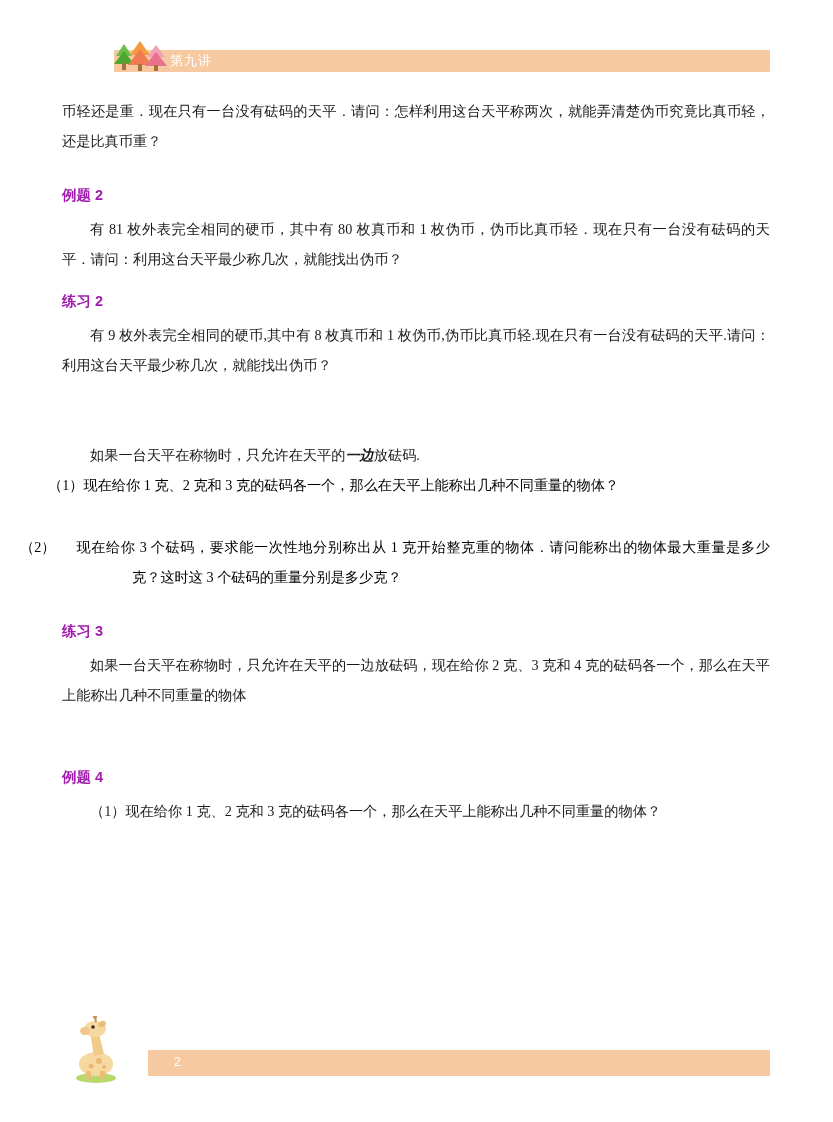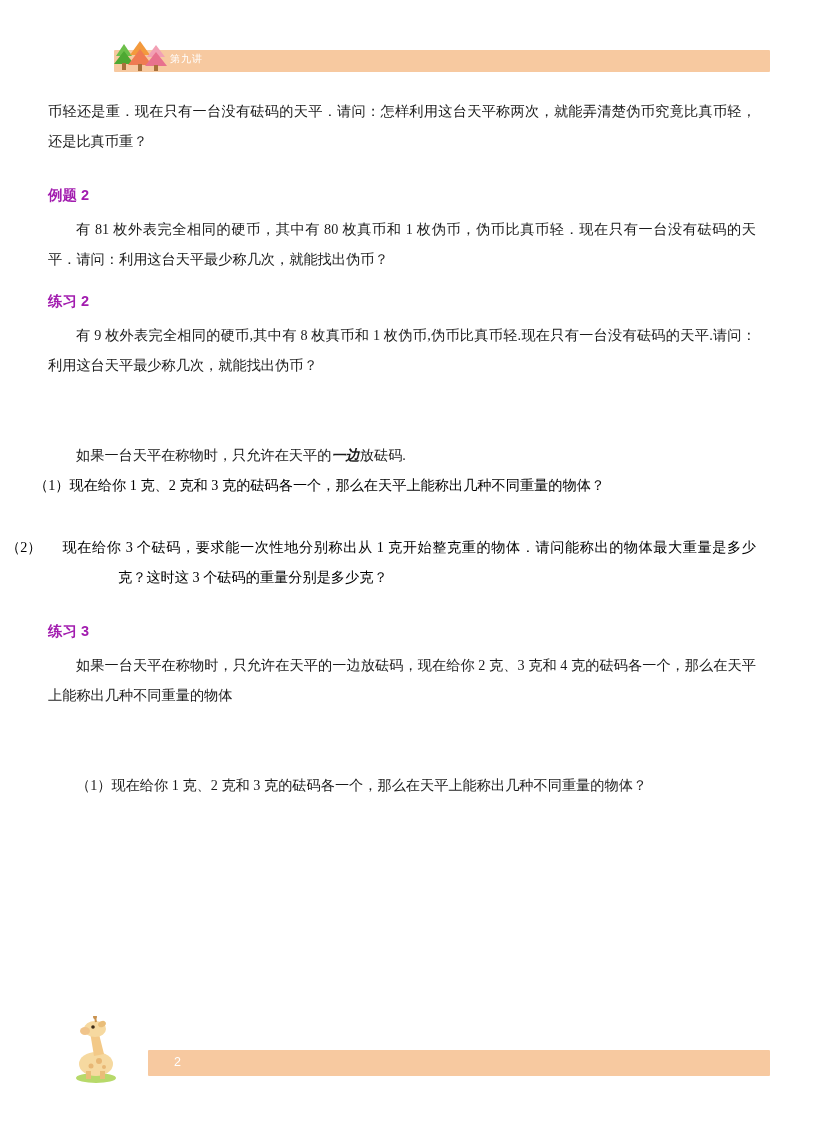--- a/index.html
+++ b/index.html
@@ -36,39 +36,39 @@
     top: 4px;
     right: 0;
     height: 22px;
     background: #f7c9a0;
     border-radius: 1px;
   }
   .header-title {
     position: absolute;
     left: 108px;
     top: 6px;
-    font-size: 10px;
+    font-size: 13px;
     color: #ffffff;
     font-family: "Liberation Sans", sans-serif;
     letter-spacing: 1px;
     z-index: 3;
   }
   .trees {
     position: absolute;
     left: 48px;
     top: -6px;
     width: 64px;
     height: 34px;
     z-index: 4;
   }
 
   
   .content {
     position: absolute;
-    left: 48px;
+    left: 62px;
     top: 96px;
     width: 708px;
   }
   .para {
     font-size: 14.2px;
     line-height: 30px;
     text-align: justify;
     color: #1a1a1a;
   }
   .indent {
@@ -197,20 +197,21 @@
 
     <div class="gap-lg"></div>
 
     <div class="section-head">练习 3</div>
     <div class="gap-sm"></div>
     <div class="para indent">如果一台天平在称物时，只允许在天平的一边放砝码，现在给你 2 克、3 克和 4 克的砝码各一个，那么在天平上能称出几种不同重量的物体</div>
 
     <div class="gap-xl"></div>
     <div class="gap-md"></div>
 
+    <div class="section-head">例题 4</div>
     <div class="gap-sm"></div>
     <div class="para indent">（1）现在给你 1 克、2 克和 3 克的砝码各一个，那么在天平上能称出几种不同重量的物体？</div>
 
   </div>
 
   <div class="footer">
     <div class="footer-bar"></div>
     <span class="giraffe">
       <svg width="82" height="68" viewBox="0 0 82 68" xmlns="http://www.w3.org/2000/svg">
 

